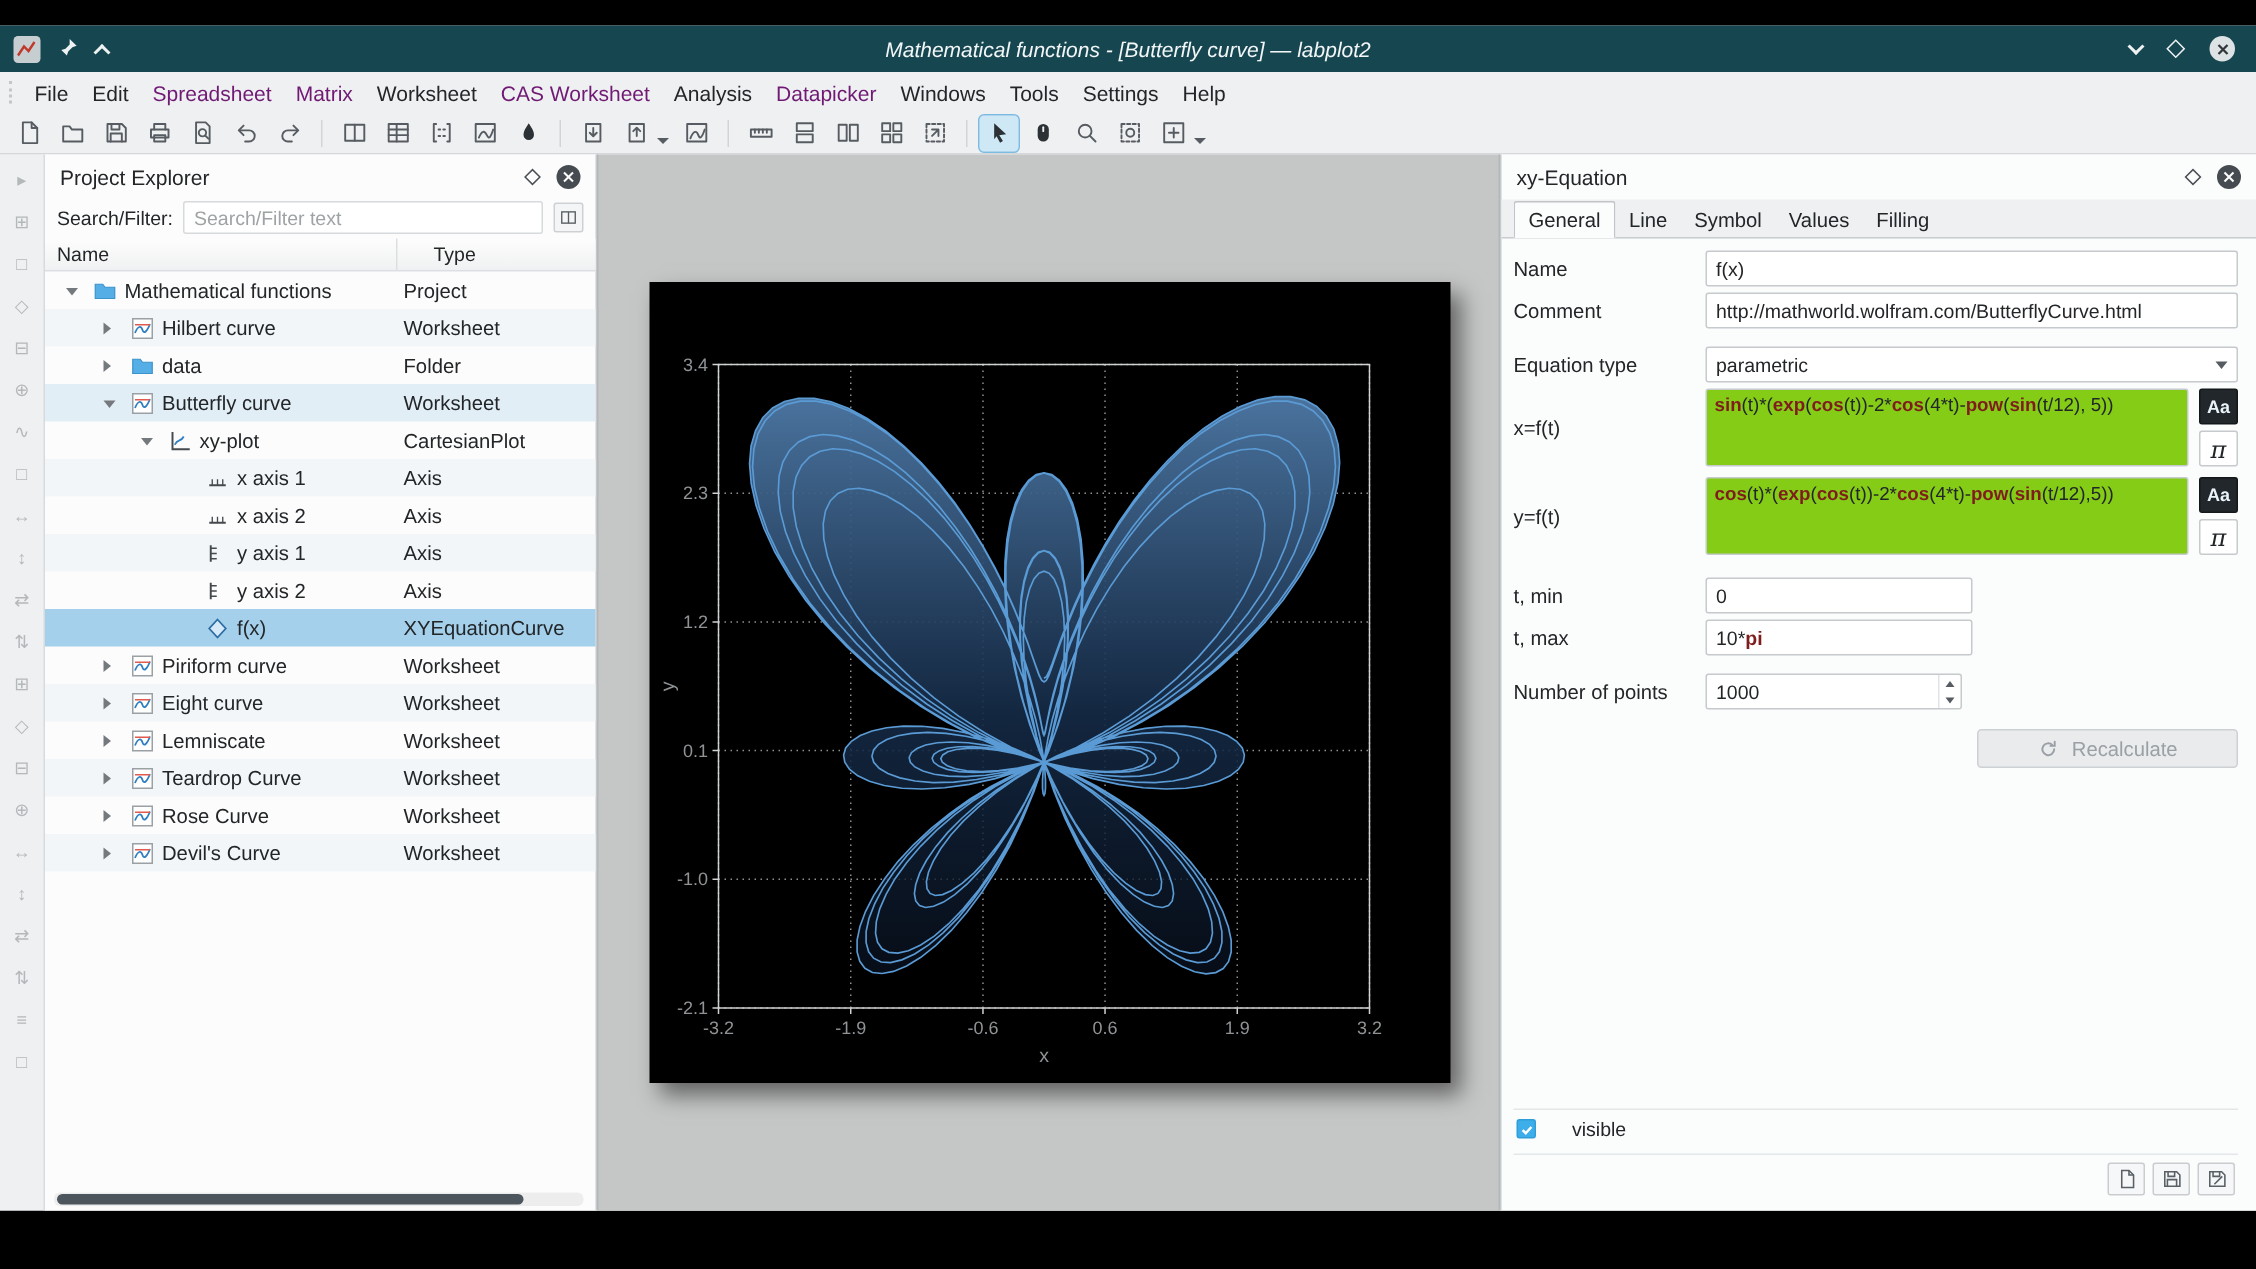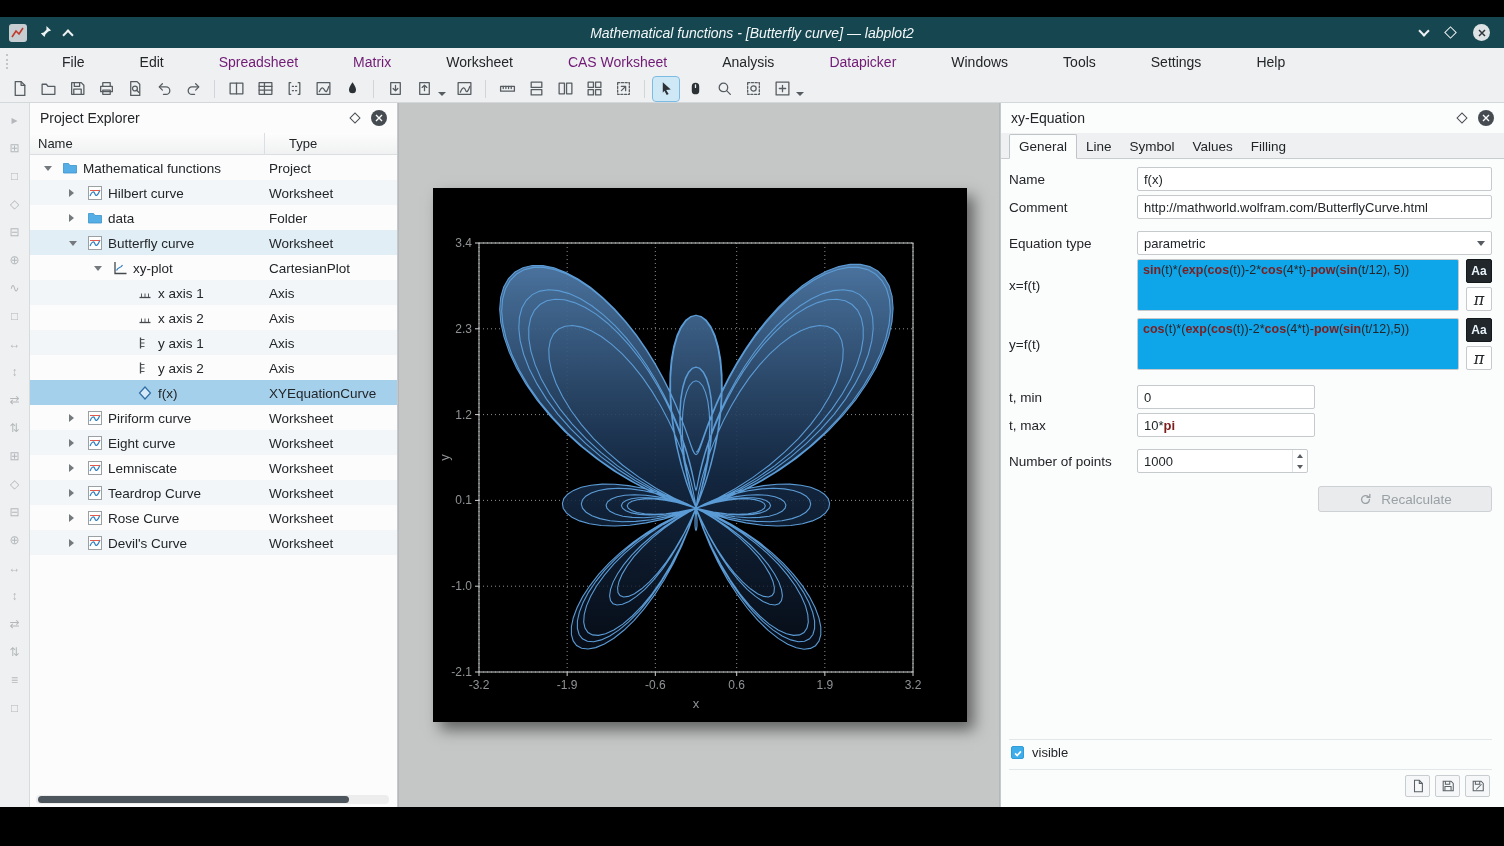--- a/index.html
+++ b/index.html
@@ -13,21 +13,21 @@
 .tb-title{position:absolute;left:0;right:0;text-align:center;font-size:14px;font-style:italic;}
 .tb-right{margin-left:auto;display:flex;align-items:center;gap:18px;padding-right:14px;z-index:2;}
 .appicon{width:18px;height:18px;border-radius:3px;background:#c7ced1;display:flex;align-items:center;justify-content:center;}
 .chev{width:8px;height:8px;border-right:2px solid #eef2f3;border-bottom:2px solid #eef2f3;display:inline-block;}
 .chev.up{transform:rotate(-135deg);margin-top:4px;}
 .chev.down{transform:rotate(45deg);margin-bottom:3px;}
 .diamond-w{width:9px;height:9px;border:1.6px solid #eef2f3;transform:rotate(45deg);display:inline-block;}
 .closecirc{width:17px;height:17px;border-radius:50%;background:#dde3e5;display:flex;align-items:center;justify-content:center;}
 
 
-.menubar{position:absolute;left:0;top:31px;width:100%;height:27px;background:#eff0f1;display:flex;align-items:center;padding-left:4px;font-size:14px;gap:39px;}
+.menubar{position:absolute;left:0;top:31px;width:100%;height:27px;background:#eff0f1;display:flex;align-items:center;padding-left:4px;font-size:14px;}
 .mhandle{width:4px;height:15px;border-left:2px dotted #c2c6c9;margin:0 5px 0 2px;}
 .menu-item{padding:3px 8px;}
 .menu-item.disabled{color:#701a75;}
 
 
 .toolbar{position:absolute;left:0;top:58px;width:100%;height:28px;background:#eff0f1;border-bottom:1px solid #d5d8da;display:flex;align-items:center;padding-left:6px;gap:3px;}
 .tool-btn{width:26px;height:24px;display:flex;align-items:center;justify-content:center;border-radius:3px;flex:none;}
 .tool-btn svg{width:17px;height:17px;stroke:#565c61;fill:none;stroke-width:1.2;stroke-linecap:round;stroke-linejoin:round;}
 .tool-btn.active{background:#cfe8f6;outline:1px solid #7cbbe2;}
 .tool-btn .fillDark{fill:#2c3136;stroke:none;}
@@ -86,37 +86,37 @@
 .tab{padding:4px 9px 4px 9px;font-size:13.5px;position:relative;}
 .tab.active{background:#fbfcfc;border:1px solid #c0c4c8;border-bottom:1px solid #fbfcfc;border-radius:2px 2px 0 0;top:1px;}
 .form{flex:1;display:flex;flex-direction:column;padding:8px 12px 4px 8px;}
 .frow{display:flex;align-items:center;margin-bottom:4px;}
 .flabel{width:128px;font-size:13.5px;flex:none;}
 .finput{flex:1;height:24px;border:1px solid #c6cacd;border-radius:2px;background:#fff;padding:0 6px;display:flex;align-items:center;white-space:nowrap;overflow:hidden;}
 .fselect{flex:1;height:24px;border:1px solid #c6cacd;border-radius:2px;background:#fff;padding:0 6px;display:flex;align-items:center;}
 .fselect .sel-caret{margin-left:auto;width:0;height:0;border-left:4px solid transparent;border-right:4px solid transparent;border-top:5px solid #565c61;}
 .gap8{height:8px;}
 .eqrow{display:flex;align-items:center;margin-bottom:7px;}
-.eqbox{width:322px;height:52px;border:1px solid #c6cacd;border-radius:2px;background:#0ea5e9;padding:3px 5px;font-size:12.5px;white-space:nowrap;overflow:hidden;}
+.eqbox{width:322px;height:52px;border:1px solid #c6cacd;border-radius:2px;background:#84cc16;padding:3px 5px;font-size:12.5px;white-space:nowrap;overflow:hidden;}
 .eqbtns{display:flex;flex-direction:column;gap:4px;margin-left:7px;}
 .eqbtn{width:26px;height:24px;border-radius:2px;display:flex;align-items:center;justify-content:center;font-size:12px;}
 .eqbtn.aa{background:#22272c;color:#e9f3fa;font-weight:bold;border:1px solid #14181b;}
 .eqbtn.pi{background:#fff;border:1px solid #c6cacd;font-size:16px;font-family:"DejaVu Serif",serif;font-style:italic;}
 .narrow{flex:none;width:178px;}
 .spin{flex:none;width:171px;height:24px;border:1px solid #c6cacd;border-radius:2px;background:#fff;display:flex;}
 .spin .val{flex:1;padding:0 6px;display:flex;align-items:center;}
 .spin .arrows{width:15px;border-left:1px solid #e1e4e6;display:flex;flex-direction:column;}
 .spin .arrows div{flex:1;display:flex;align-items:center;justify-content:center;}
 .tri-up{width:0;height:0;border-left:3.5px solid transparent;border-right:3.5px solid transparent;border-bottom:4px solid #565c61;}
 .tri-dn{width:0;height:0;border-left:3.5px solid transparent;border-right:3.5px solid transparent;border-top:4px solid #565c61;}
 .recalc-row{display:flex;justify-content:flex-end;margin-top:9px;}
 .recalc{width:174px;height:26px;background:#e9ebec;border:1px solid #cdd1d4;border-radius:3px;color:#9aa0a5;display:flex;align-items:center;justify-content:center;gap:8px;font-size:13.5px;}
 .recalc svg{width:15px;height:15px;stroke:#9aa0a5;fill:none;stroke-width:1.4;stroke-linecap:round;}
 .spacer-flex{flex:1;}
-.visible-row{display:flex;align-items:center;gap:8px;height:26px;border-top:1px solid #e4e7e9;padding-left:2px;}
+.visible-row{display:flex;align-items:center;gap:24px;height:26px;border-top:1px solid #e4e7e9;padding-left:2px;}
 .checkbox{width:13px;height:13px;border-radius:2px;background:#3daee9;border:1px solid #2f9ed8;display:flex;align-items:center;justify-content:center;}
 .checkbox svg{width:10px;height:10px;stroke:#fff;stroke-width:2;fill:none;}
 .bottom-btns{display:flex;justify-content:flex-end;gap:5px;padding:5px 2px 6px 0;border-top:1px solid #e4e7e9;margin-top:4px;}
 .mini-btn{width:25px;height:22px;border:1px solid #c9cdd0;border-radius:2px;background:#f6f7f8;display:flex;align-items:center;justify-content:center;}
 .mini-btn svg{width:14px;height:14px;stroke:#5a6066;fill:none;stroke-width:1.2;}
 .fn{color:#7f1d1d;font-weight:bold;}
 .xline{width:8px;height:8px;}
 </style>
 </head>
 <body>
@@ -351,20 +351,30 @@
       <span class="ltool">□</span>
     </div>
 
     <div class="explorer">
       <div class="dock-header">
         <span class="dock-title">Project Explorer</span>
         <span class="diamond-d"></span>
         <span class="closecirc-d">
           <svg class="xline" viewBox="0 0 8 8">
               <path d="M1 1l6 6M7 1L1 7" stroke="#fcfcfc" stroke-width="1.4"></path>
+            </svg>
+        </span>
+      </div>
+      <div class="search-row">
+        <span>Search/Filter:</span>
+        <div class="search-input">Search/Filter text</div>
+        <span class="search-btn">
+          <svg viewBox="0 0 16 16">
+              <rect x="2" y="3" width="12" height="10"></rect>
+              <path d="M8 3v10"></path>
             </svg>
         </span>
       </div>
       <div class="tree-header">
         <span class="col-name">Name</span>
         <span class="col-type">Type</span>
       </div>
       <div class="tree">
         <div class="tree-row d0">
           <span class="exp open"></span>

